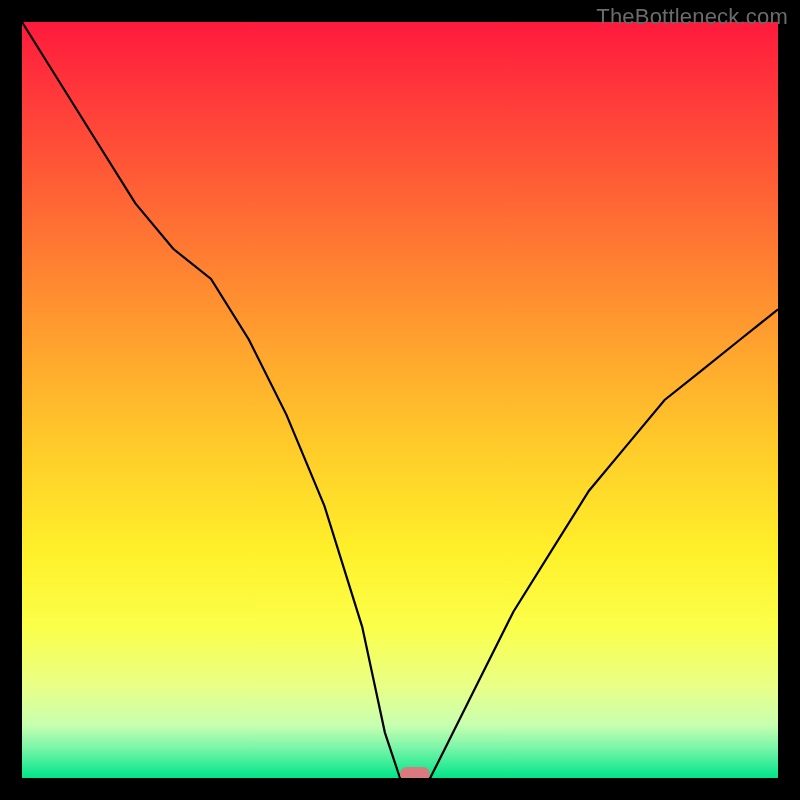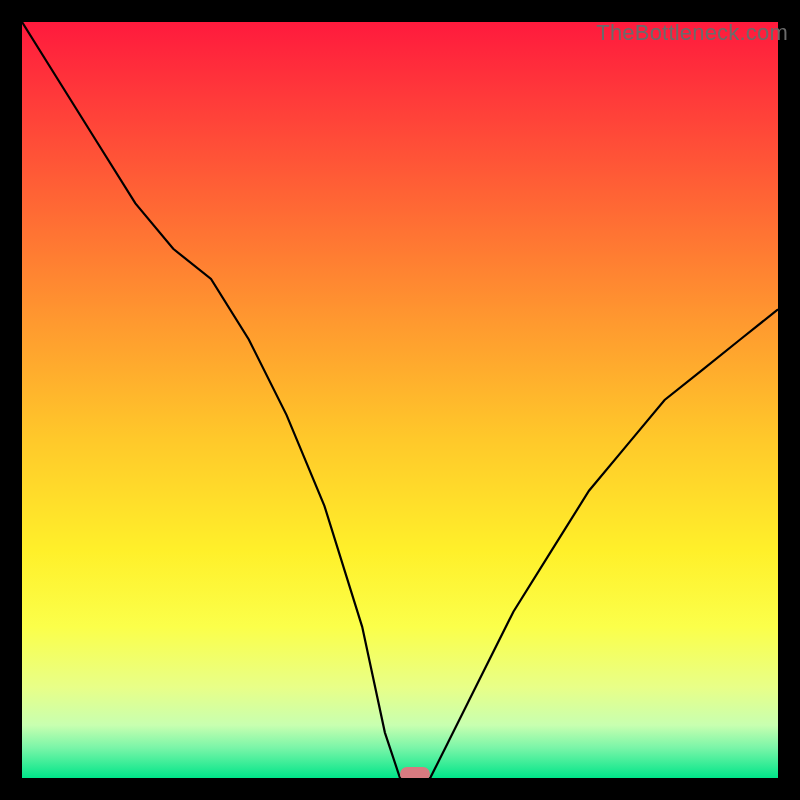--- a/index.html
+++ b/index.html
@@ -12,21 +12,21 @@
     font-family: Arial, Helvetica, sans-serif;
   }
   .frame {
     position: relative;
     width: 800px;
     height: 800px;
     background: #000;
   }
   .watermark {
     position: absolute;
-    top: 20px;
+    top: 4px;
     right: 12px;
     color: #6b6b6b;
     font-size: 22px;
     font-weight: 500;
     letter-spacing: 0.2px;
     z-index: 10;
   }
   .plot-area {
     position: absolute;
     left: 22px;

